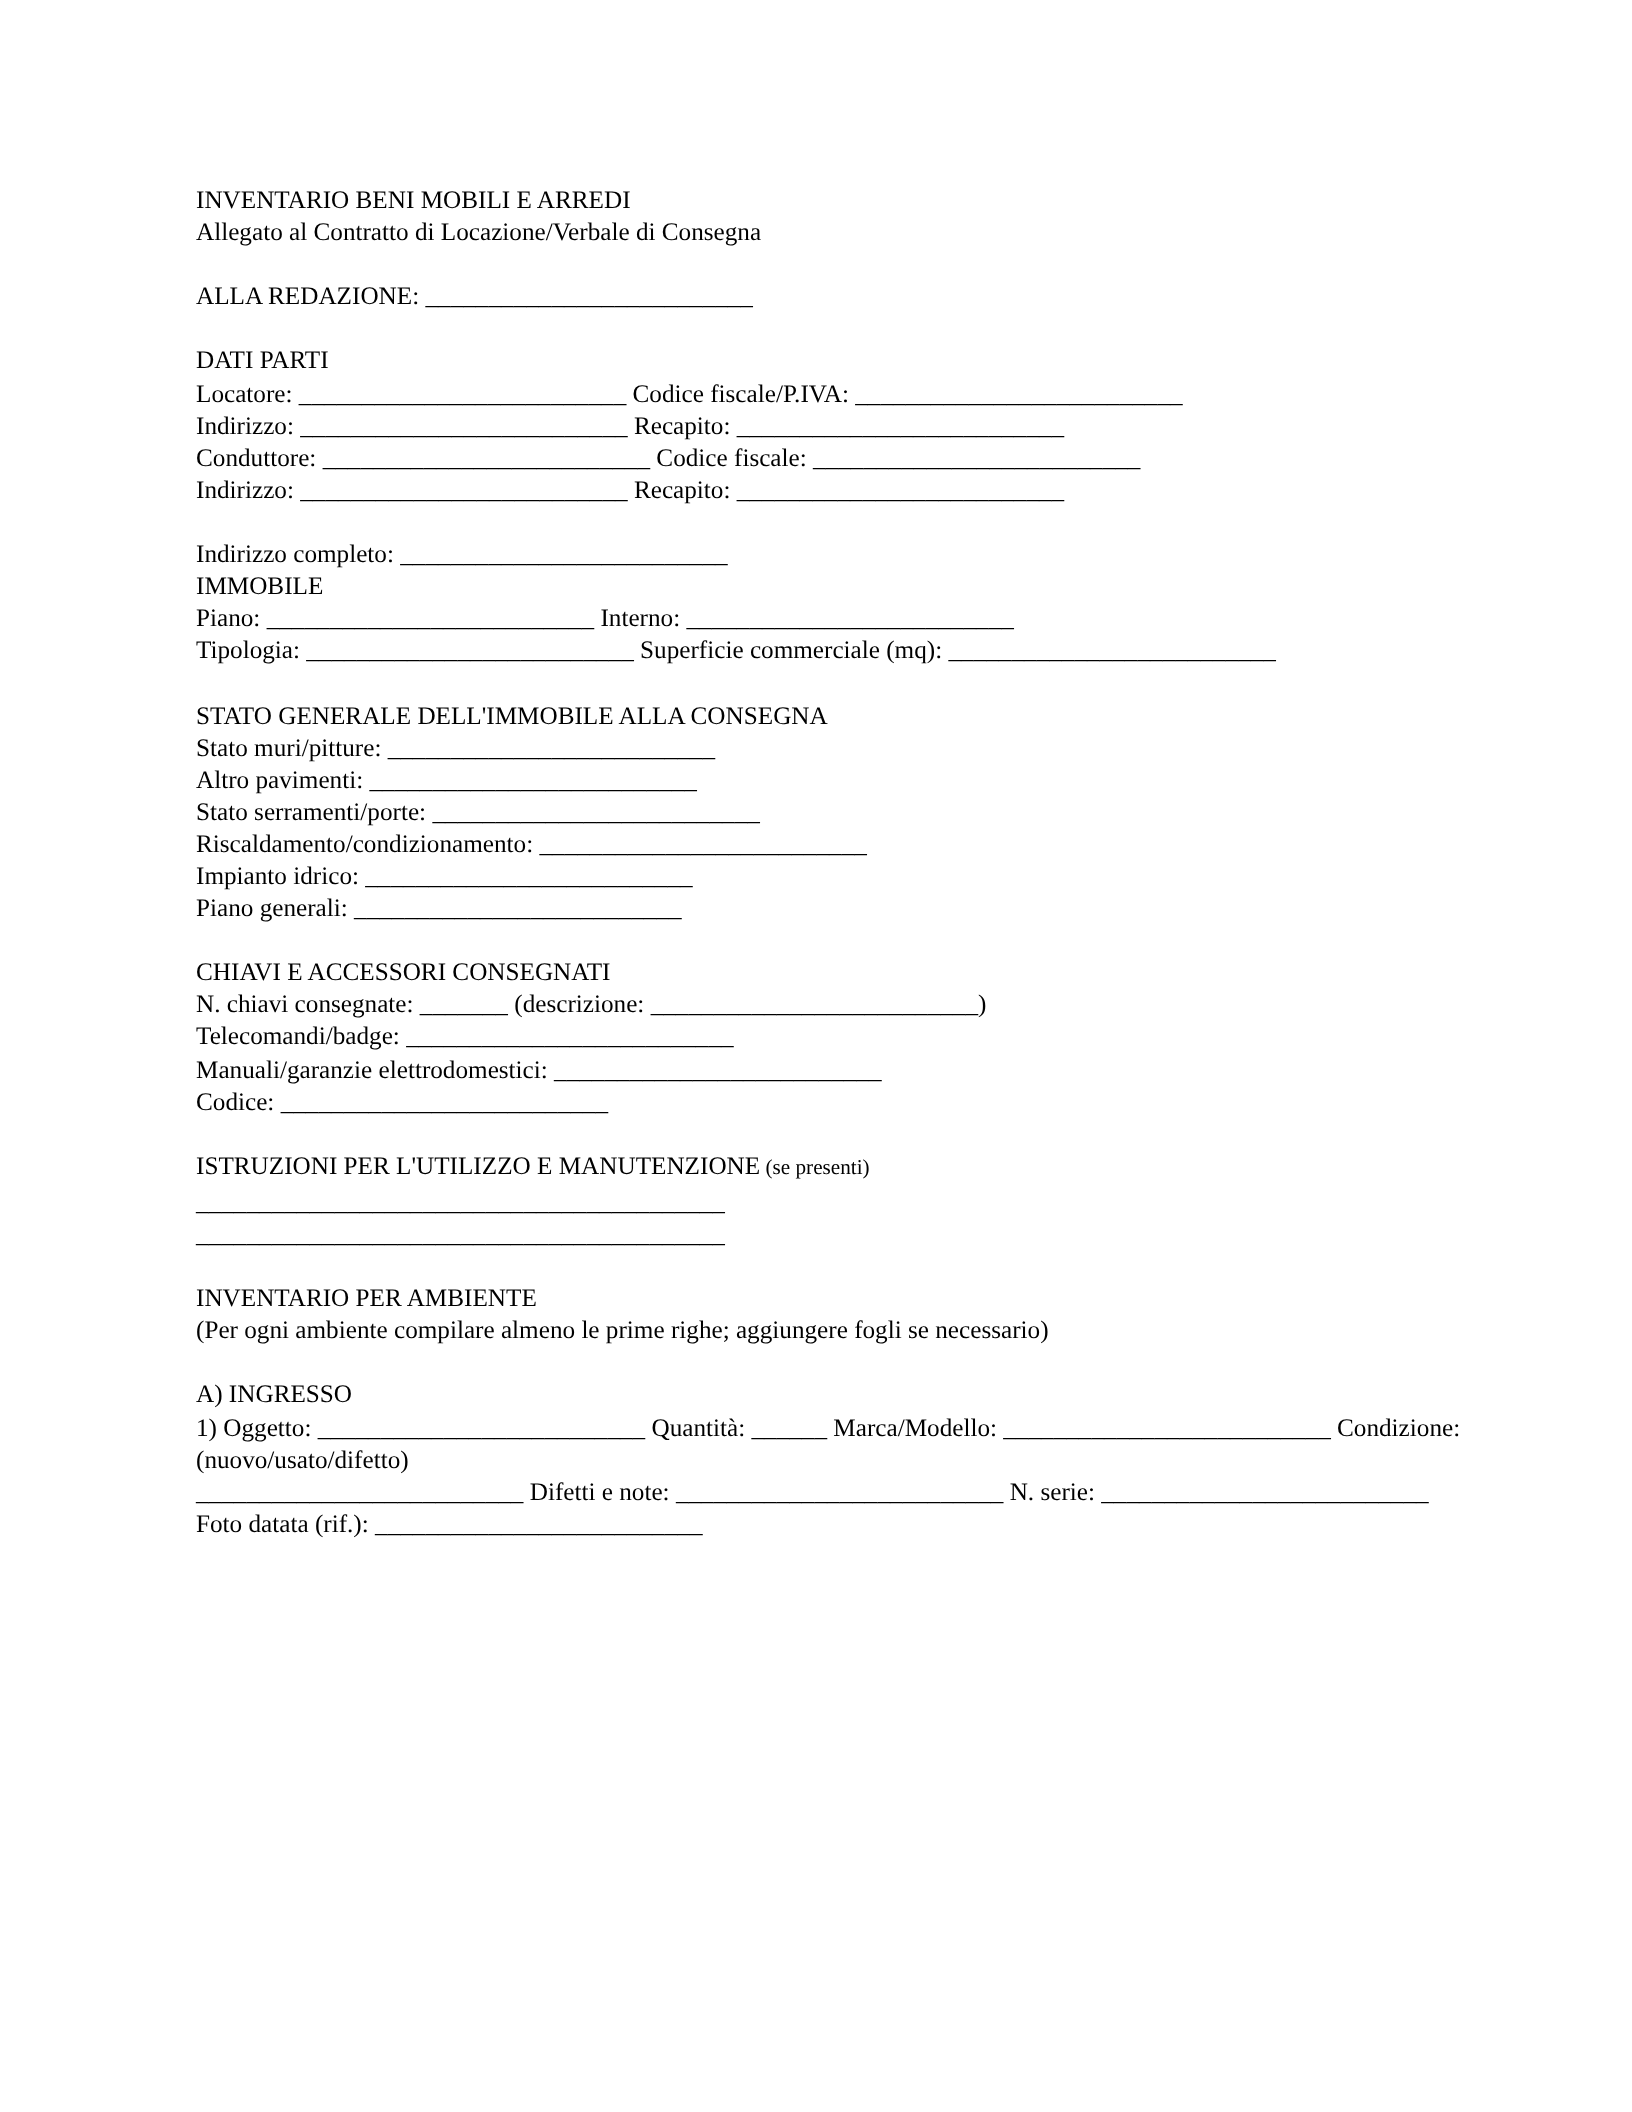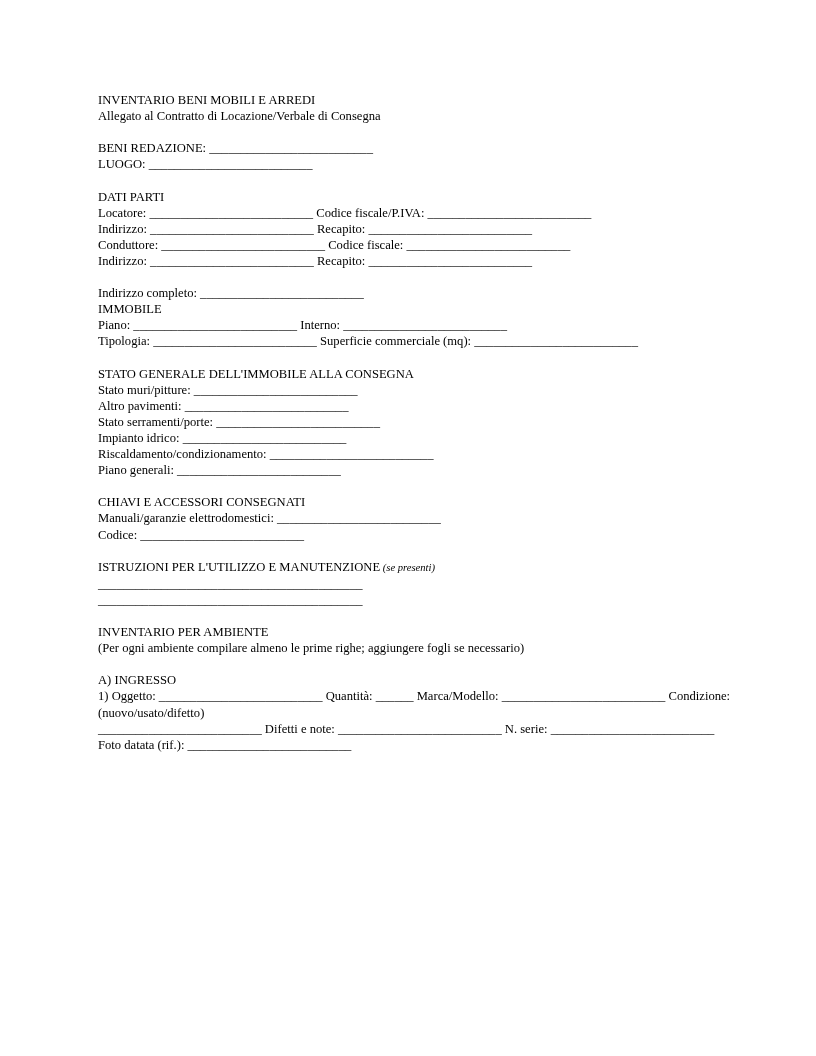--- a/index.html
+++ b/index.html
@@ -34,40 +34,38 @@
     overflow-wrap: anywhere;
   }
   .caps {
     
   }
   .spacer {
     height: 16.1px;
   }
   .small {
     font-size: 10.6px;
-    font-style: italic;
   }
   
   .fill {
     letter-spacing: 0;
   }
 </style>
 </head>
 <body>
 
 <div class="page">
   <div class="doc">
 
     <div class="line">INVENTARIO BENI MOBILI E ARREDI</div>
     <div class="line">Allegato al Contratto di Locazione/Verbale di Consegna</div>
 
     <div class="spacer"></div>
 
-    <div class="line"><span>BENI REDAZIONE: </span><span class="fill">__________________________</span></div>
-    <div class="line"><span>LUOGO: </span><span class="fill">__________________________</span></div>
+    <div class="line"><span>ALLA REDAZIONE: </span><span class="fill">__________________________</span></div>
 
     <div class="spacer"></div>
 
     <div class="line caps">DATI PARTI</div>
     <div class="line">Locatore: __________________________ Codice fiscale/P.IVA: __________________________</div>
     <div class="line">Indirizzo: __________________________ Recapito: __________________________</div>
     <div class="line">Conduttore: __________________________ Codice fiscale: __________________________</div>
     <div class="line">Indirizzo: __________________________ Recapito: __________________________</div>
 
     <div class="spacer"></div>
@@ -76,27 +74,29 @@
     <div class="line caps">IMMOBILE</div>
     <div class="line">Piano: __________________________ Interno: __________________________</div>
     <div class="line">Tipologia: __________________________ Superficie commerciale (mq): __________________________</div>
 
     <div class="spacer"></div>
 
     <div class="line caps">STATO GENERALE DELL'IMMOBILE ALLA CONSEGNA</div>
     <div class="line">Stato muri/pitture: __________________________</div>
     <div class="line">Altro pavimenti: __________________________</div>
     <div class="line">Stato serramenti/porte: __________________________</div>
+    <div class="line">Riscaldamento/condizionamento: __________________________</div>
     <div class="line">Impianto idrico: __________________________</div>
-    <div class="line">Riscaldamento/condizionamento: __________________________</div>
     <div class="line">Piano generali: __________________________</div>
 
     <div class="spacer"></div>
 
     <div class="line caps">CHIAVI E ACCESSORI CONSEGNATI</div>
+    <div class="line">N. chiavi consegnate: _______ (descrizione: __________________________)</div>
+    <div class="line">Telecomandi/badge: __________________________</div>
     <div class="line">Manuali/garanzie elettrodomestici: __________________________</div>
     <div class="line">Codice: __________________________</div>
 
     <div class="spacer"></div>
 
     <div class="line"><span>ISTRUZIONI PER L'UTILIZZO E MANUTENZIONE</span><span class="small"> (se presenti)</span></div>
     <div class="line fill">__________________________________________</div>
     <div class="line fill">__________________________________________</div>
 
     <div class="spacer"></div>

